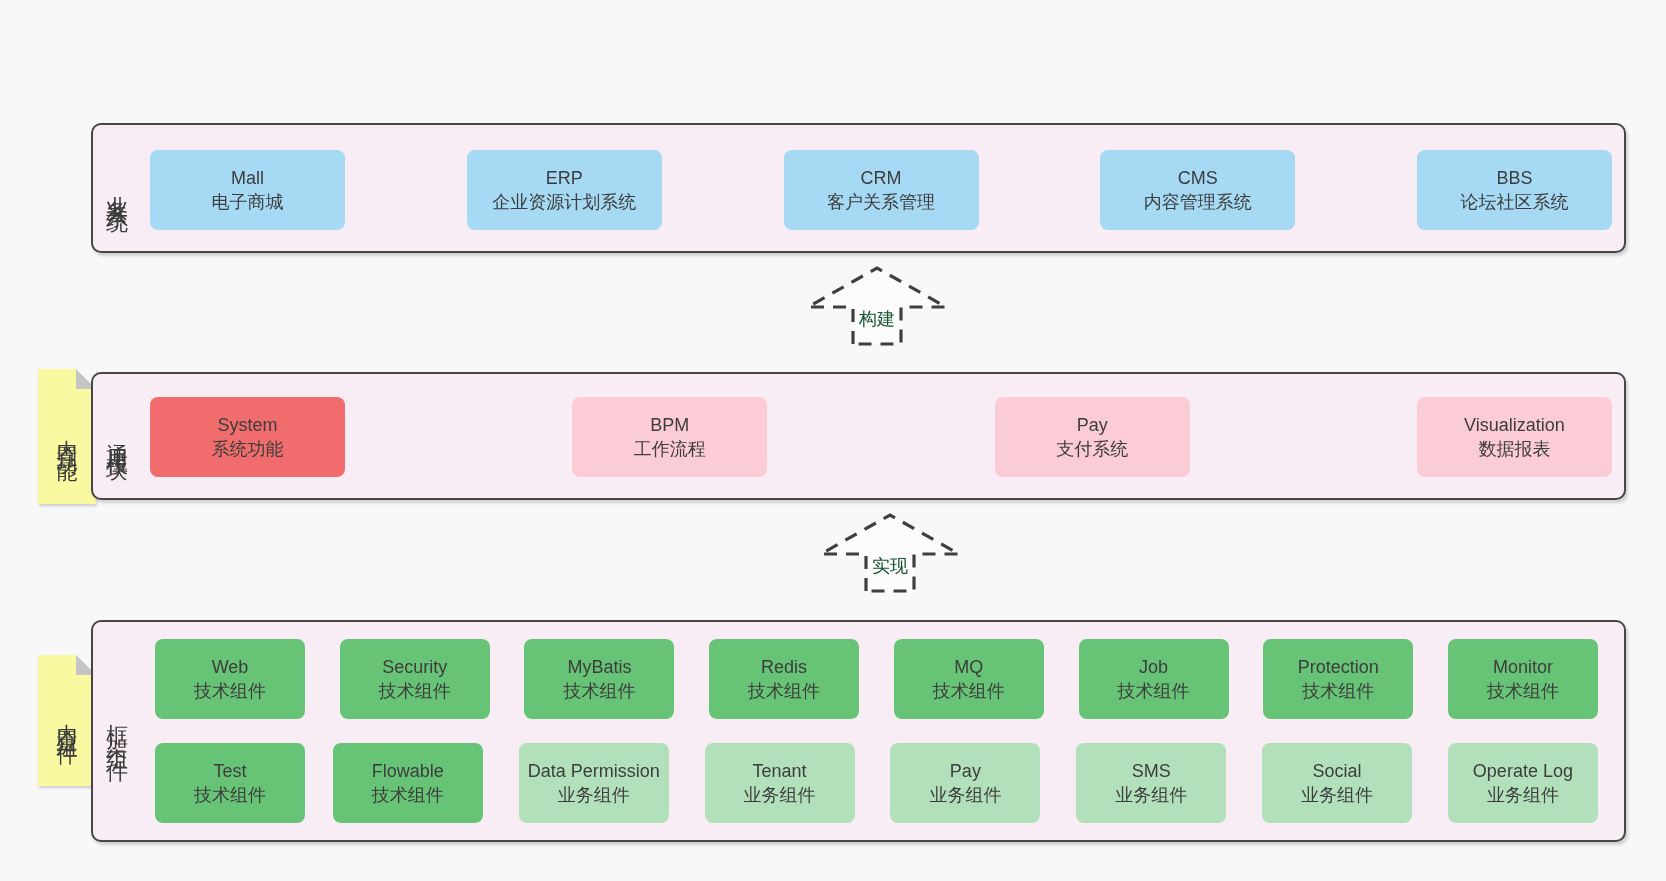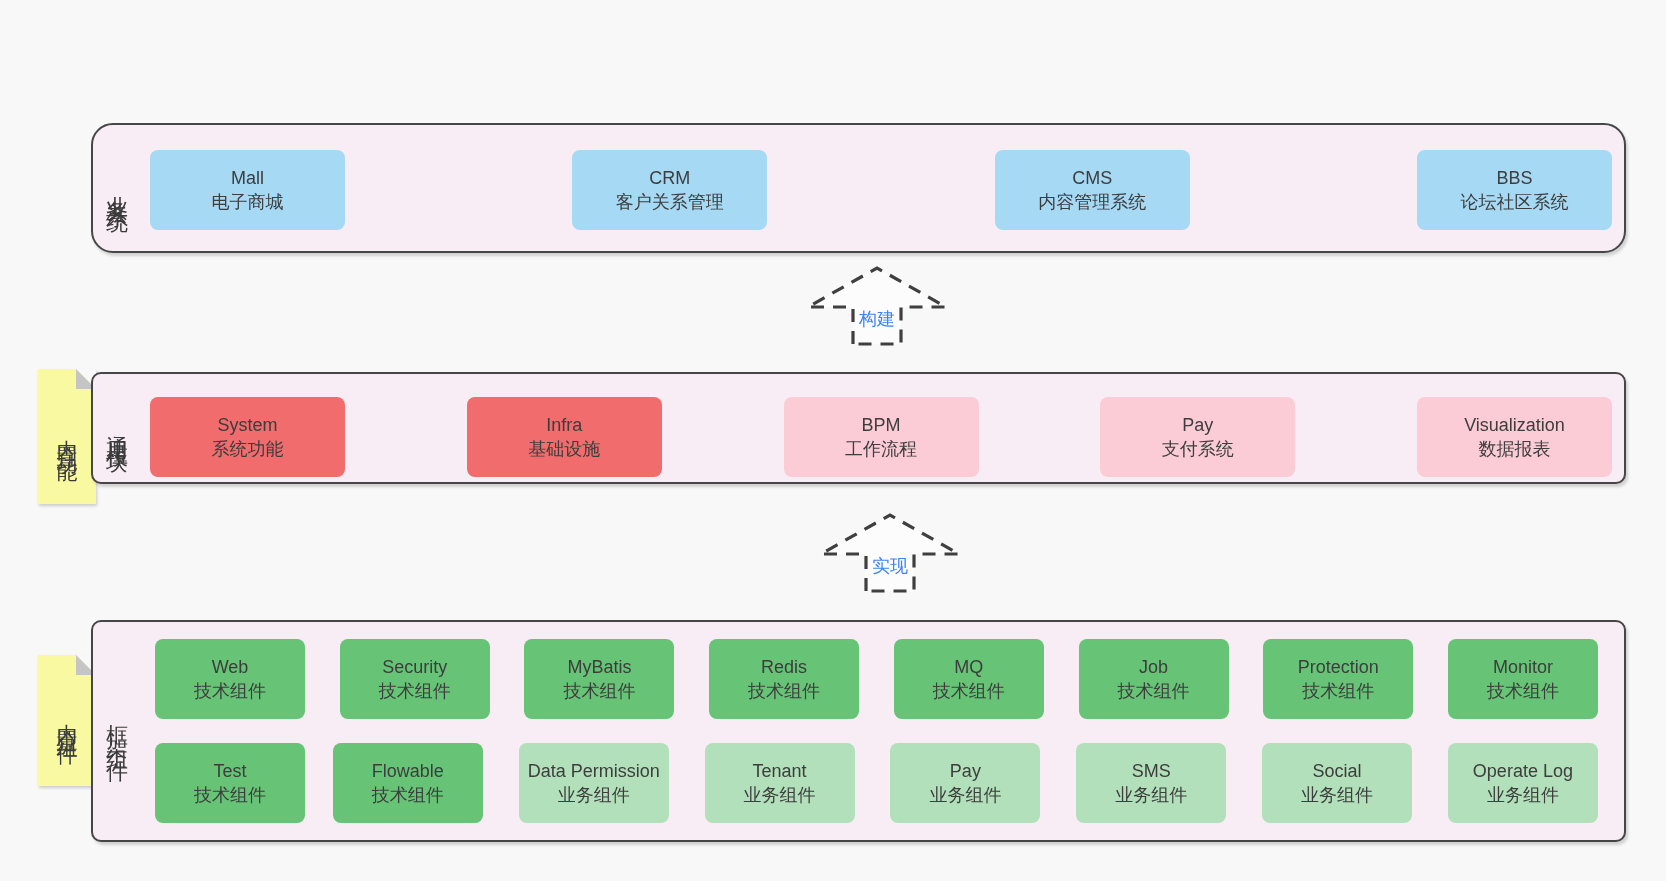--- a/index.html
+++ b/index.html
@@ -8,22 +8,22 @@
     background:#f8f8f8;
     font-family:"Liberation Sans","DejaVu Sans",sans-serif;
     color:#3d3d3d;
   }
   
   .band{
     position:absolute;left:91px;width:1535px;box-sizing:border-box;
     background:#f8edf5;border:2px solid #464646;border-radius:10px;
     box-shadow:2px 3px 3px rgba(0,0,0,0.16);
   }
-  #band-business{top:123px;height:130px;border-radius:22px;}
-  #band-modules{top:372px;height:112px;padding-left:24px;}
+  #band-business{top:123px;height:130px;}
+  #band-modules{top:372px;height:128px;padding-left:24px;}
   #band-components{top:620px;height:222px;}
   .vlabel{
     position:absolute;left:9px;top:50%;transform:translateY(-50%);
     writing-mode:vertical-rl;text-orientation:upright;
     font-size:22px;letter-spacing:5px;color:#3a3a3a;white-space:nowrap;
   }
   #band-components .vlabel{letter-spacing:12px;}
   
   .row{position:absolute;left:57px;right:12px;display:flex;justify-content:space-between;}
   .row6-top{top:25px;}
@@ -58,32 +58,36 @@
     writing-mode:vertical-rl;text-orientation:upright;
     font-size:21px;letter-spacing:7px;color:#3a3a3a;white-space:nowrap;
   }
   
   .arrow{position:absolute;width:142px;height:82px;}
   #arrow-build{left:806px;top:265px;}
   #arrow-implement{left:819px;top:512px;}
   .arrow svg{display:block;}
   .arrow-label{
     position:absolute;left:50%;top:42px;transform:translateX(-50%);
-    background:#fcfcfc;font-size:18px;padding:0 3px;white-space:nowrap;color:#3b82f6;
+    background:#fcfcfc;font-size:18px;padding:0 3px;white-space:nowrap;color:#14532d;
   }
 </style>
 </head>
 <body>
 
 <div class="band" id="band-business">
   <div class="vlabel">业务系统</div>
   <div class="row row6-top">
     <div class="box blue">
       <span>Mall</span>
       <span>电子商城</span>
+    </div>
+    <div class="box blue">
+      <span>ERP</span>
+      <span>企业资源计划系统</span>
     </div>
     <div class="box blue">
       <span>CRM</span>
       <span>客户关系管理</span>
     </div>
     <div class="box blue">
       <span>CMS</span>
       <span>内容管理系统</span>
     </div>
     <div class="box blue">
@@ -105,24 +109,20 @@
   <div class="fold"></div>
   <div class="vtext">内置功能</div>
 </div>
 <div class="band" id="band-modules">
   <div class="vlabel">通用模块</div>
   <div class="row row6-mid">
     <div class="box red">
       <span>System</span>
       <span>系统功能</span>
     </div>
-    <div class="box red">
-      <span>Infra</span>
-      <span>基础设施</span>
-    </div>
     <div class="box pink">
       <span>BPM</span>
       <span>工作流程</span>
     </div>
     <div class="box pink">
       <span>Pay</span>
       <span>支付系统</span>
     </div>
     <div class="box pink">
       <span>Visualization</span>

